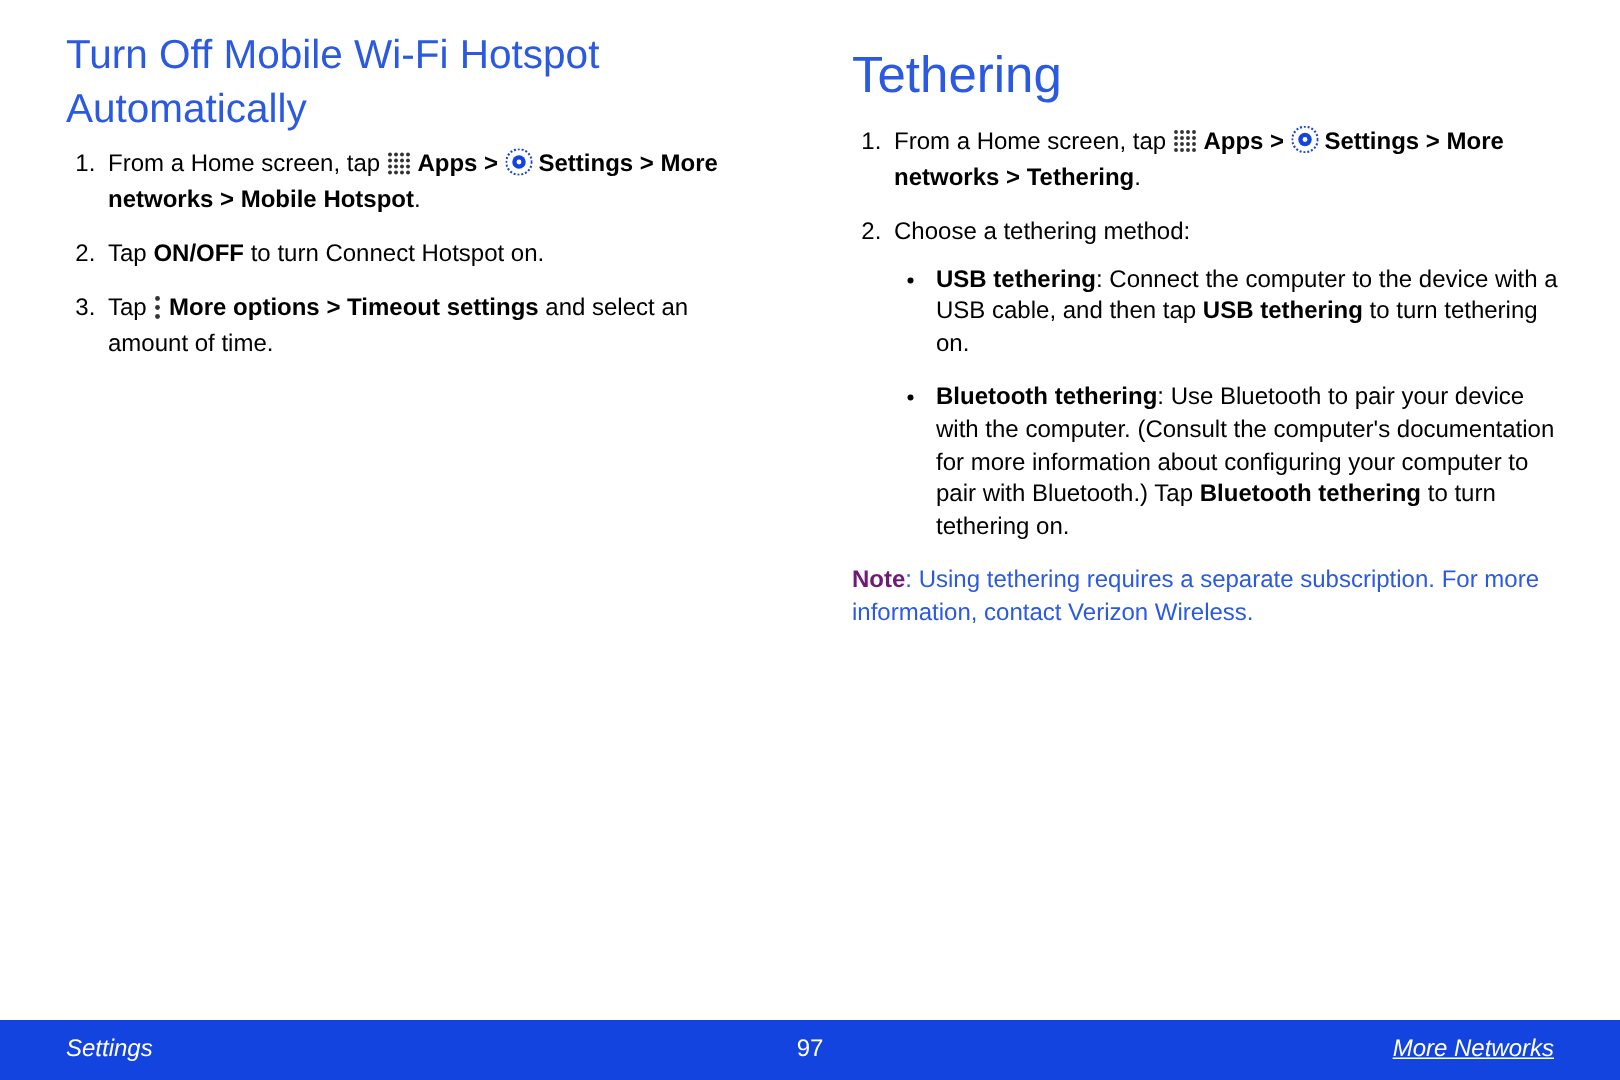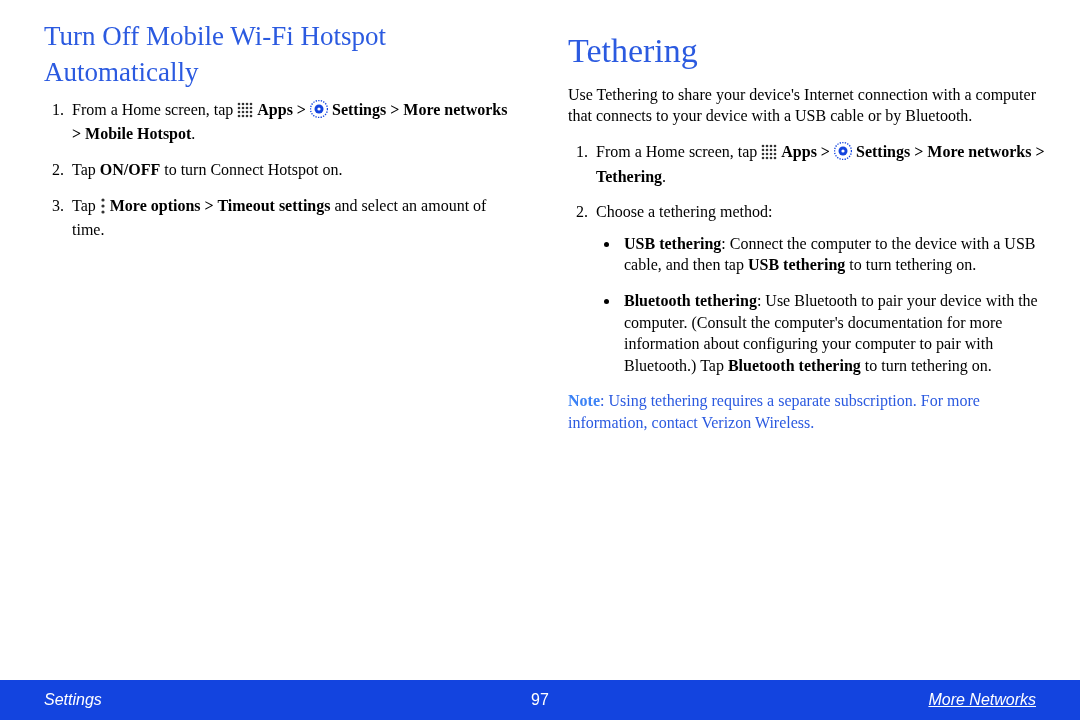--- a/index.html
+++ b/index.html
@@ -1,17 +1,17 @@
 <!DOCTYPE html>
 <html><head>
 <meta charset="utf-8">
 <style>
   html,body{margin:0;padding:0;width:1080px;height:720px;background:#fff;font-family:Helvetica,Arial,sans-serif;color:#000;overflow:hidden;}
   .page{display:flex;width:1080px;height:680px;}
-  .col{width:50%;box-sizing:border-box;padding:18px 32px 10px 44px;font-size:16px;line-height:1.35;font-family:Liberation Serif, serif;}
+  .col{width:50%;box-sizing:border-box;padding:18px 32px 10px 44px;font-size:16px;line-height:1.35;}
   .col.right{padding-left:28px;padding-right:32px;}
   h1{color:#2b5ae0;font-weight:400;font-size:34px;margin:10px 0 10px 0;}
   h2{color:#2b5ae0;font-weight:400;font-size:27px;margin:0 0 8px 0;}
   p{margin:6px 0 14px 0;}
   ol{margin:6px 0 0 0;padding-left:22px;}
   ol>li{margin:0 0 14px 2px;padding-left:4px;}
   ul.disc{list-style:disc;margin:10px 0 0 0;padding-left:22px;}
   ul.disc>li{margin:0 0 14px 2px;padding-left:4px;}
   .b{font-weight:700;text-align:right;}
   .note{color:#2b5ae0;margin-top:4px;}
@@ -71,21 +71,20 @@
                 <circle cx="3" cy="14" r="1.6"></circle>
               </g>
             </svg></span>
         <span class="b">More options &gt; Timeout settings</span><span> and select an amount of time.</span>
       </li>
     </ol>
   </div>
 
   <div class="col right">
     <h1>Tethering</h1>
-    <p>Use Tethering to share your device's Internet connection with a computer that connects to your device with a USB cable or by Bluetooth.</p>
     <ol>
       <li>
         <span>From a Home screen, tap </span>
         <span class="icon"><svg width="16" height="16">
               <g fill="#333">
                 <circle cx="2" cy="2" r="1.3"></circle>
                 <circle cx="6" cy="2" r="1.3"></circle>
                 <circle cx="10" cy="2" r="1.3"></circle>
                 <circle cx="14" cy="2" r="1.3"></circle>
                 <circle cx="2" cy="6" r="1.3"></circle>
@@ -117,21 +116,21 @@
           <li>
             <span class="b">USB tethering</span><span>: Connect the computer to the device with a USB cable, and then tap </span><span class="b">USB tethering</span><span> to turn tethering on.</span>
           </li>
           <li>
             <span class="b">Bluetooth tethering</span><span>: Use Bluetooth to pair your device with the computer. (Consult the computer's documentation for more information about configuring your computer to pair with Bluetooth.) Tap </span><span class="b">Bluetooth tethering</span><span> to turn tethering on.</span>
           </li>
         </ul>
       </li>
     </ol>
     <p class="note">
-      <span class="b" style="color:#3b82f6">Note</span><span>: Using tethering requires a separate subscription. For more information, contact Verizon Wireless.</span>
+      <span class="b" style="color:#701a75">Note</span><span>: Using tethering requires a separate subscription. For more information, contact Verizon Wireless.</span>
     </p>
   </div>
 </div>
 
 <div class="footer">
   <div class="fleft">Settings</div>
   <div class="fcenter">97</div>
   <div class="fright">More Networks</div>
 </div>
 

